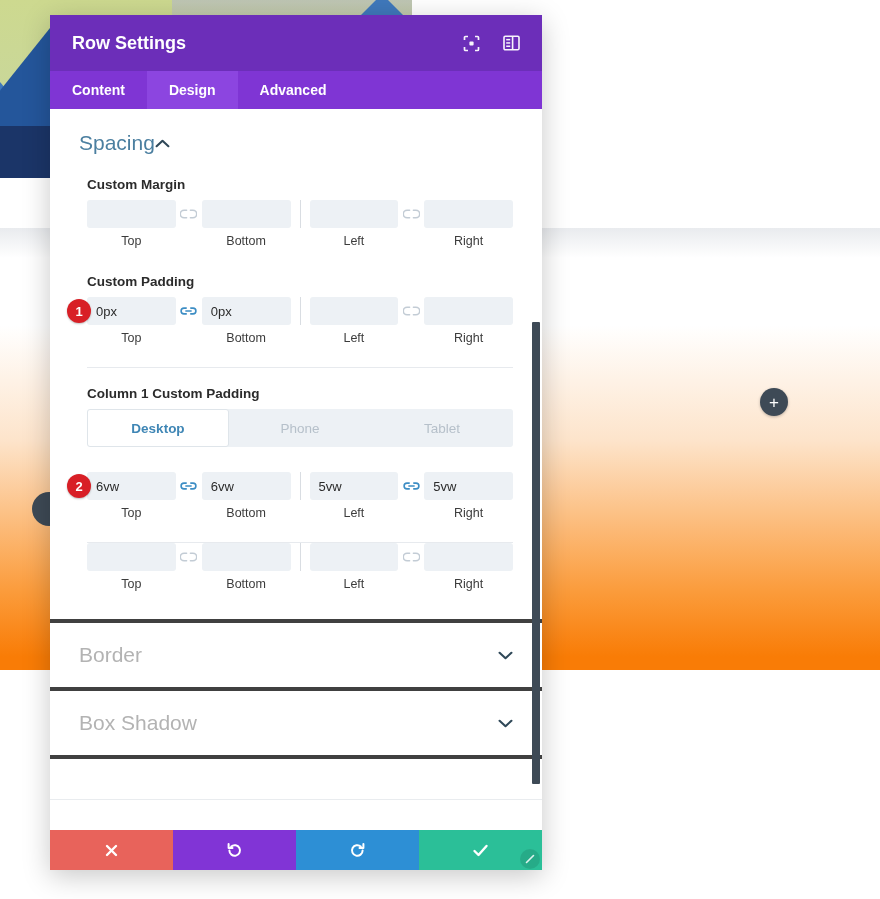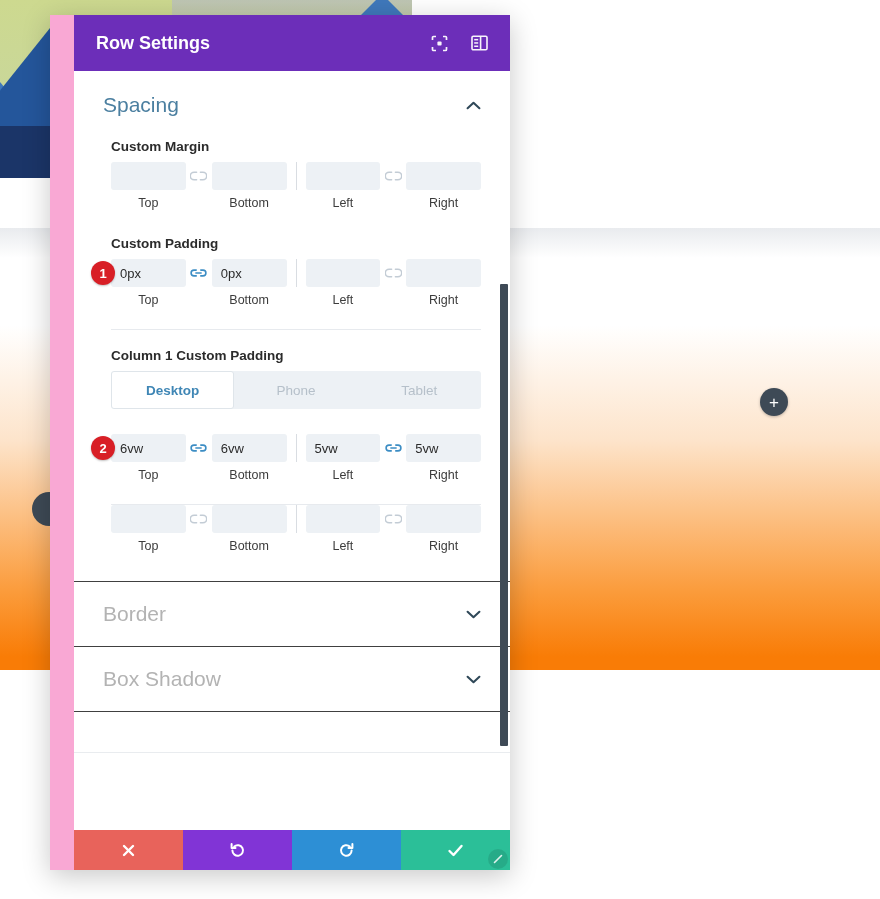--- a/index.html
+++ b/index.html
@@ -120,28 +120,27 @@
     left: 32px; top: 492px;
     width: 34px; height: 34px;
     border-radius: 50%;
     background: #3e4a56;
   }
 
   
   .modal {
     position: absolute;
     left: 50px; top: 15px;
-    width: 436px;
+    width: 492px;
     height: 855px;
     background: #f9a8d4;
     box-shadow: 0 6px 26px rgba(0,0,0,.22);
     display: flex;
     flex-direction: column;
     overflow: hidden;
-    padding-left: 24px;
   }
 
   .modal-header {
     height: 56px;
     background: #6c2eb9;
     display: flex;
     align-items: center;
     padding: 0 22px;
     flex: none;
   }
@@ -193,21 +192,20 @@
     background: #3e4a56;
     border-radius: 1px;
     cursor: pointer;
   }
 
   .section-pad { padding: 0 29px; margin-left: 8px; }
 
   .section-header {
     display: flex;
     align-items: center;
-    justify-content: space-between;
     padding: 22px 29px 12px 29px;
     cursor: pointer;
   }
   .section-title {
     font-size: 21px;
     color: #4b7fa0;
     font-weight: normal;
   }
   .section-title.muted { color: #b3b3b3; }
   .chev {
@@ -315,21 +313,21 @@
     font-weight: bold;
     box-shadow: 0 0 0 1px #dfe5ea inset;
     border-radius: 3px;
   }
 
   .accordion-row {
     display: flex;
     align-items: center;
     justify-content: space-between;
     padding: 20px 29px;
-    border-top: 1px solid #404040;
+    border-top: 4px solid #404040;
     cursor: pointer;
   }
   .accordion-row .section-title { font-size: 21px; }
 
   
   .modal-footer {
     height: 40px;
     display: flex;
     flex: none;
     position: relative;
@@ -403,20 +401,25 @@
             <rect x="1" y="1.3" width="15" height="13.4" rx="1.3"></rect>
             <line x1="9.6" y1="1.3" x2="9.6" y2="14.7"></line>
             <rect x="3.2" y="3.9" width="4" height="1.5" fill="#ffffff" stroke="none"></rect>
             <rect x="3.2" y="7.2" width="4" height="1.5" fill="#ffffff" stroke="none"></rect>
             <rect x="3.2" y="10.5" width="4" height="1.5" fill="#ffffff" stroke="none"></rect>
           </svg>
         </div>
       </div>
     </div>
 
+    <div class="modal-tabs">
+      <div class="tab">Content</div>
+      <div class="tab active">Design</div>
+      <div class="tab">Advanced</div>
+    </div>
 
     <div class="modal-body">
       <div class="body-scroll">
 
         <div class="section-header">
           <span class="section-title">Spacing</span>
           <span class="chev">
             <svg width="15" height="9" viewBox="0 0 15 9" fill="none" stroke="#2f4858" stroke-width="2.1" stroke-linecap="round" stroke-linejoin="round">
               <polyline points="1.6,7.2 7.5,1.8 13.4,7.2"></polyline>
             </svg>

